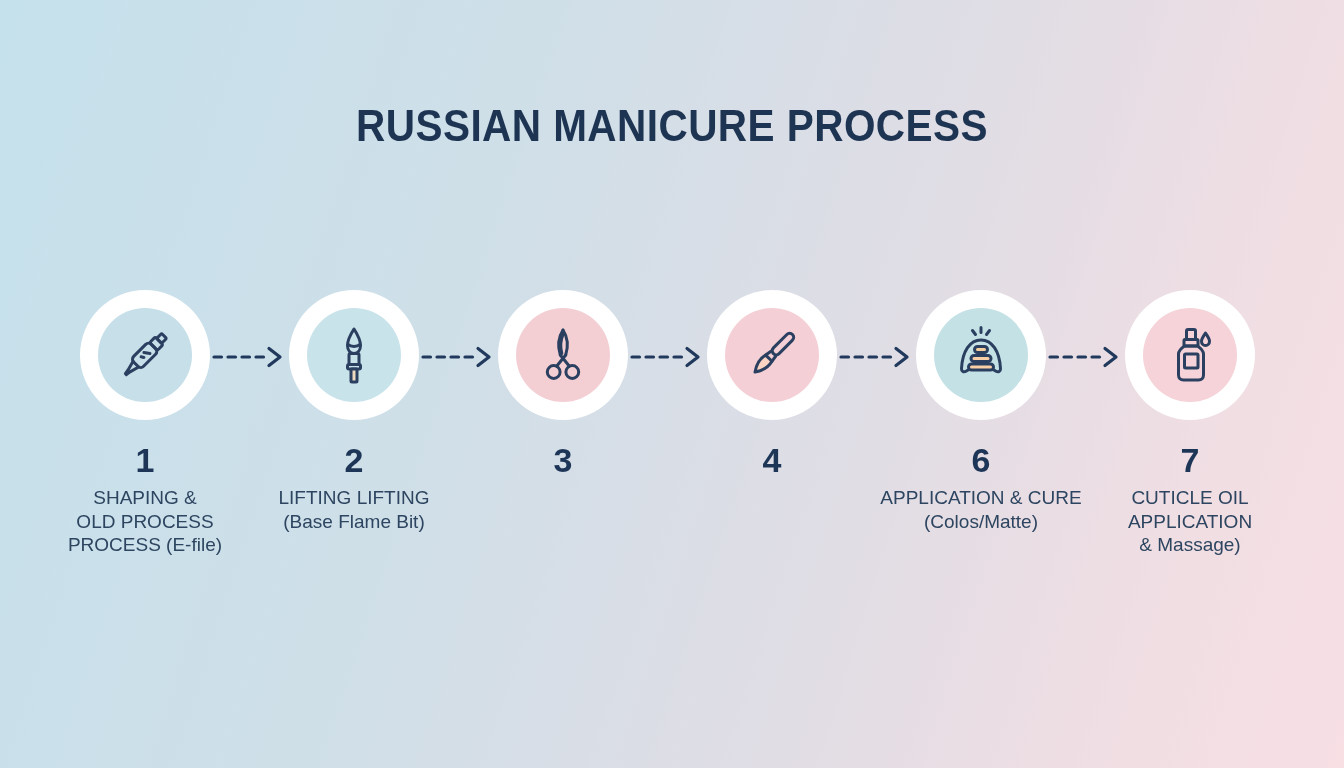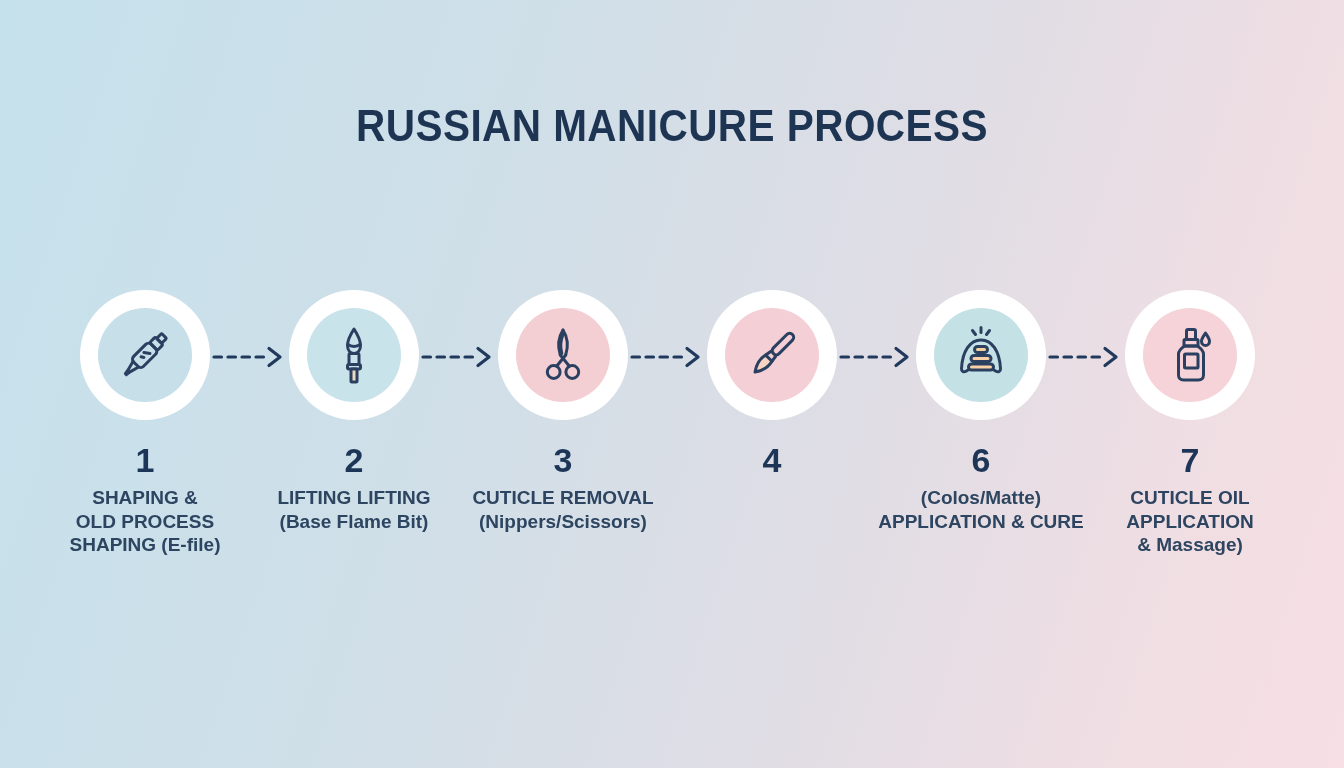--- a/index.html
+++ b/index.html
@@ -37,21 +37,21 @@
   .num{
     margin-top:22px;
     font-size:34px;font-weight:700;line-height:36px;
     color:#1d3557;
   }
   .label{
     margin-top:8px;
     font-size:19px;line-height:23.5px;
     color:#2d4560;
   }
-  .label span{display:block;font-weight:bold;}
+  .label span{display:block;}
   .arrow{
     position:absolute;top:345px;width:76px;height:24px;
   }
   .arrow svg{width:76px;height:24px;display:block;}
 </style>
 </head>
 <body>
 
 <div class="canvas">
 
@@ -70,21 +70,21 @@
               <path d="M28 45 L30.5 54 M36 45 L33.5 54 M30.5 54 L31.3 59 M33.5 54 L32.7 59 M31.3 59 L32.7 59"></path>
             </g>
           </svg>
         </span>
       </div>
     </div>
     <div class="num">1</div>
     <div class="label">
       <span>SHAPING &amp;</span>
       <span>OLD PROCESS</span>
-      <span>SHAPING (E-file)</span>
+      <span>PROCESS (E-file)</span>
     </div>
   </div>
 
   <div class="step" style="left:249px">
     <div class="badge">
       <div class="badge-inner" style="background: rgb(201, 227, 235);">
         <span>
           <svg viewBox="0 0 64 64" fill="none" stroke="#2b4060" stroke-width="3" stroke-linecap="round" stroke-linejoin="round">
             <path d="M32 6 C27.5 13 25.5 17.5 25.5 22.5 C25.5 27.5 28.3 30.5 32 30.5 C35.7 30.5 38.5 27.5 38.5 22.5 C38.5 17.5 36.5 13 32 6 Z"></path>
             <path d="M26.2 21.5 C28.8 24 35.2 24 37.8 21.5"></path>
@@ -113,25 +113,20 @@
             <path d="M32 11.5 C29.7 17 29.2 24.5 30.8 30.5"></path>
             <path d="M34.7 32 L25.6 43.3"></path>
             <path d="M29.3 32 L38.4 43.3"></path>
             <circle cx="22.7" cy="49" r="6.4"></circle>
             <circle cx="41.3" cy="49" r="6.4"></circle>
           </svg>
         </span>
       </div>
     </div>
     <div class="num">3</div>
-    <div class="label">
-      <span>CUTICLE REMOVAL</span>
-      <span>(Nippers/Scissors)</span>
-      <span></span>
-    </div>
   </div>
 
   <div class="step" style="left:667px">
     <div class="badge">
       <div class="badge-inner" style="background: rgb(244, 208, 214);">
         <span>
           <svg viewBox="0 0 64 64" fill="none" stroke="#2b4060" stroke-width="3" stroke-linecap="round" stroke-linejoin="round">
             <g transform="rotate(45 32 32)">
               <rect x="28" y="3" width="8" height="27" rx="4"></rect>
               <path d="M28.6 30 L27.6 36.5 M35.4 30 L36.4 36.5"></path>
@@ -153,22 +148,22 @@
             <path d="M12.5 45.5 C13.5 28 21 17 32 17 C43 17 50.5 28 51.5 45.5 C51.7 48.3 49.3 49.6 47 48.2 C42.5 45.4 37.5 43.8 32 43.8 C26.5 43.8 21.5 45.4 17 48.2 C14.7 49.6 12.3 48.3 12.5 45.5 Z"></path>
             <rect x="25.5" y="23.5" width="13" height="6" rx="3" fill="#f6cf9e"></rect>
             <rect x="22" y="32.5" width="20" height="6" rx="3" fill="#f8cfa6"></rect>
             <rect x="19.5" y="41" width="25" height="6" rx="3" fill="#f8cfa6"></rect>
           </svg>
         </span>
       </div>
     </div>
     <div class="num">6</div>
     <div class="label">
+      <span>APPLICATION &amp; CURE</span>
       <span>(Colos/Matte)</span>
-      <span>APPLICATION &amp; CURE</span>
     </div>
   </div>
 
   <div class="step" style="left:1085px">
     <div class="badge">
       <div class="badge-inner" style="background: rgb(245, 211, 216);">
         <span>
           <svg viewBox="0 0 64 64" fill="none" stroke="#2b4060" stroke-width="3" stroke-linecap="round" stroke-linejoin="round">
             <rect x="28.5" y="6.5" width="9" height="10" rx="1.5"></rect>
             <rect x="26" y="16.5" width="14" height="6.5" rx="1"></rect>

